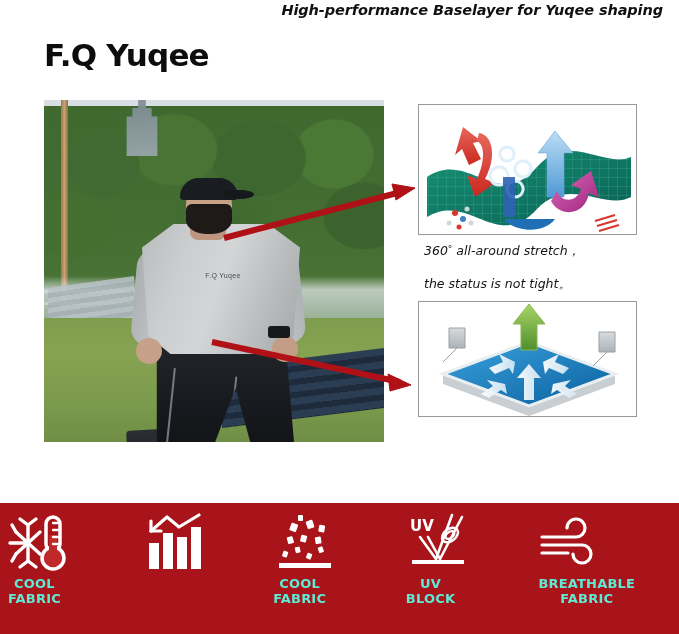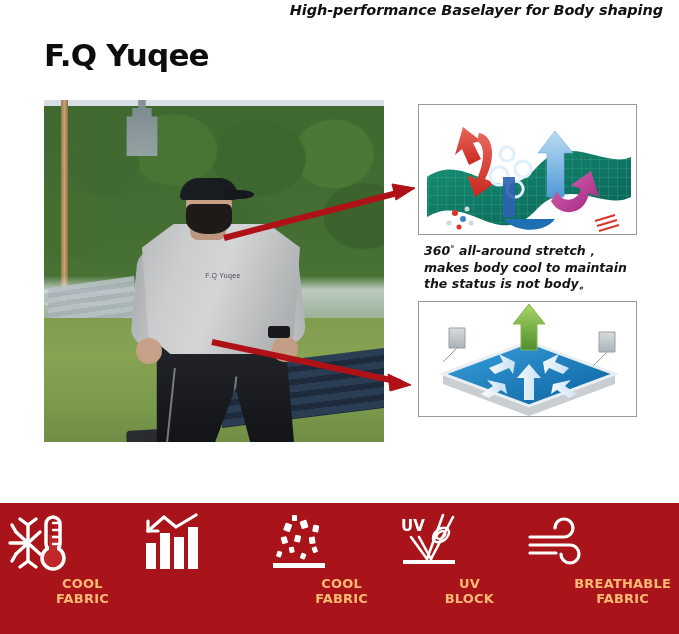--- a/index.html
+++ b/index.html
@@ -132,51 +132,51 @@
   
   .panel {
     position:absolute; border:1px solid #9a9a9a; background:#fff; overflow:hidden;
   }
   .panel-top { left:418px; top:104px; width:219px; height:131px; }
   .panel-bottom { left:418px; top:301px; width:219px; height:116px; }
 
   .caption {
     position:absolute; left:424px; top:243px; width:236px;
     font-family:"DejaVu Sans", sans-serif;
-    font-size:12.5px; font-weight:bold; font-style:italic;
+    font-size:12.5px; font-weight:normal; font-style:italic;
     color:#141414; line-height:1.32;
   }
   .caption .deg { font-size:9px; vertical-align: .35em; }
 
   
   .featurebar {
     position:absolute; left:0; top:503px; width:679px; height:131px;
     background:#a81419;
   }
   .features {
     display:flex; width:100%; height:100%;
     align-items:flex-start; justify-content:space-between;
     padding: 8px 8px 0 8px;
   }
   .feature { flex:1 1 0; display:flex; flex-direction:column; align-items:flex-start; }
   .feature .ficon { height:64px; display:flex; align-items:center; justify-content:center; }
   .feature .flabel {
-    margin-top:2px; text-align:center; color:#fdba74;
+    margin-top:2px; text-align:center; color:#5eead4;
     font-family:"DejaVu Sans", sans-serif;
     font-size:13px; font-weight:bold; line-height:1.12;
-    letter-spacing:.2px; text-transform:uppercase;margin-left:48px;
+    letter-spacing:.2px; text-transform:uppercase;
   }
   .flabel span { display:block; }
 </style>
 </head>
 <body>
 
 <div class="page">
 
-  <div class="tagline">High-performance Baselayer for Body shaping</div>
+  <div class="tagline">High-performance Baselayer for Yuqee shaping</div>
   <div class="brand">F.Q Yuqee</div>
 
   <div class="photo">
     <div class="ph-sky"></div>
     <div class="ph-trees"></div>
     <div class="ph-tower"></div>
     <div class="ph-pole"></div>
     <div class="ph-rail"></div>
     <div class="ph-steps"></div>
     <div class="ph-grass"></div>
@@ -255,22 +255,22 @@
       <g stroke="#d8352c" stroke-width="2">
         <path d="M176 116 L196 110"></path>
           <path d="M178 121 L198 115"></path>
           <path d="M180 126 L200 120"></path>
       </g>
     </svg>
   </div>
 
   <div class="caption">
     <span><span>360</span><span class="deg">°</span><span> all-around stretch，</span></span><br>
-    <span>makes body cool to maintain</span><br>
-    <span> the status is not body。</span>
+    <br>
+    <span> the status is not tight。</span>
   </div>
 
   <div class="panel panel-bottom">
     <svg width="219" height="116" viewBox="0 0 219 116">
       <defs>
         <linearGradient id="surf" x1="0" y1="0" x2="1" y2="1">
           <stop offset="0" stop-color="#3aa2dd"></stop>
             <stop offset="1" stop-color="#0a5f9e"></stop>
         </linearGradient>
         <linearGradient id="grayA" x1="0" y1="1" x2="0" y2="0">

